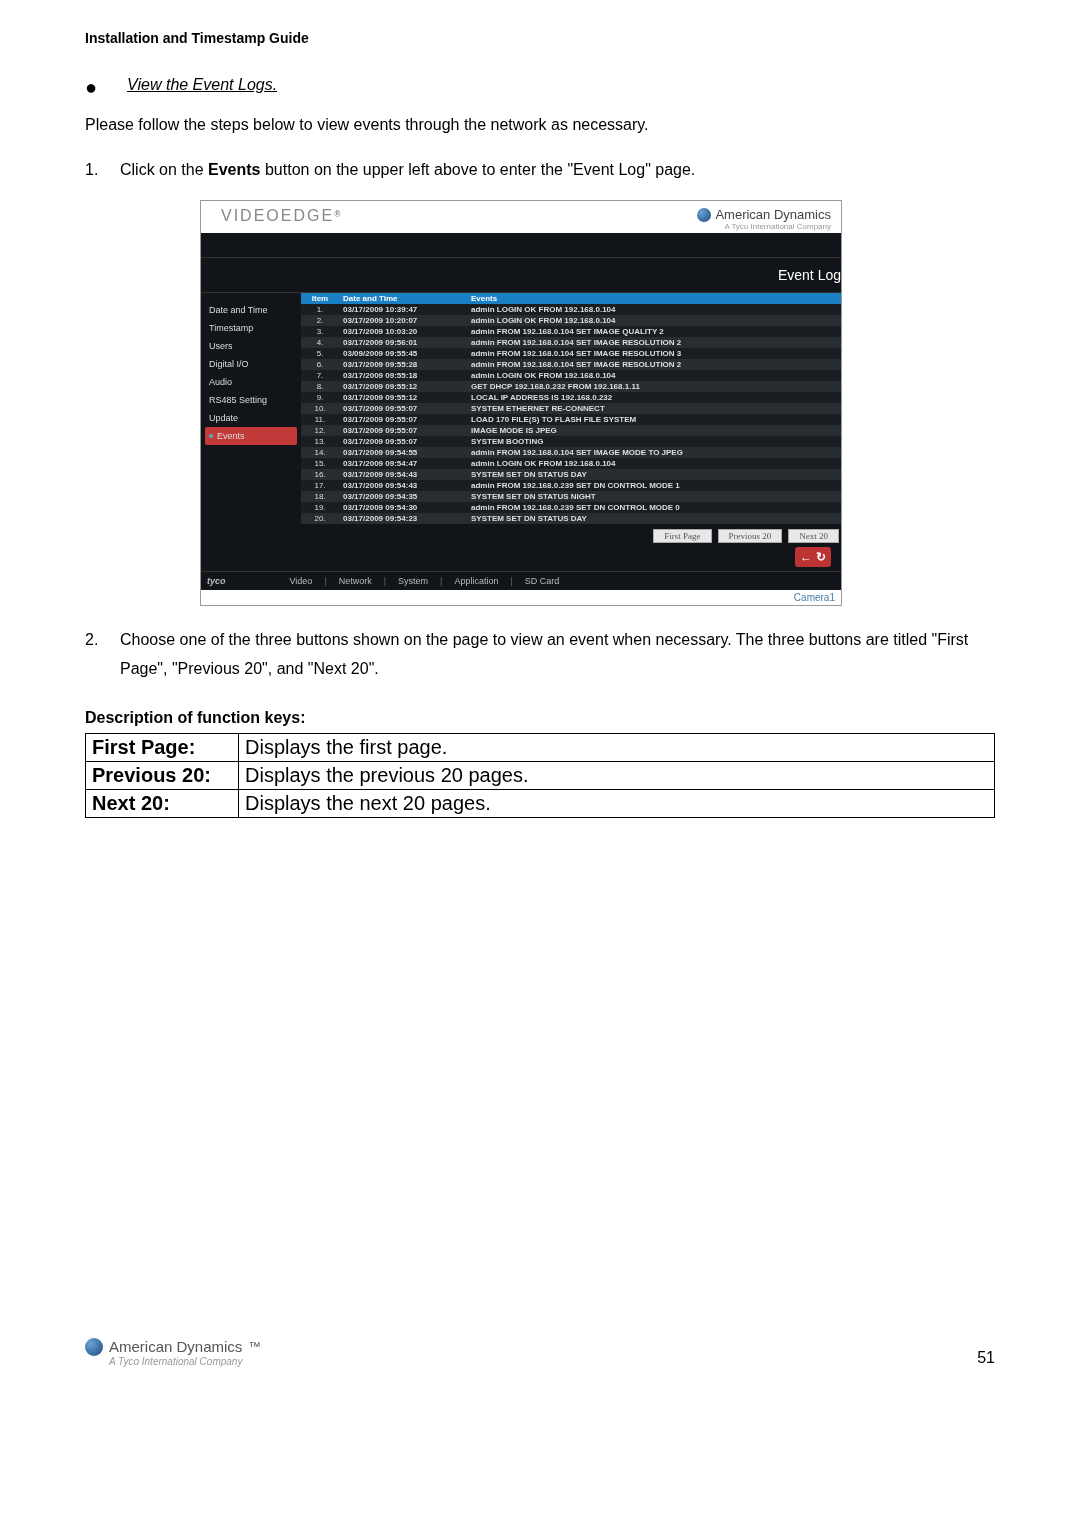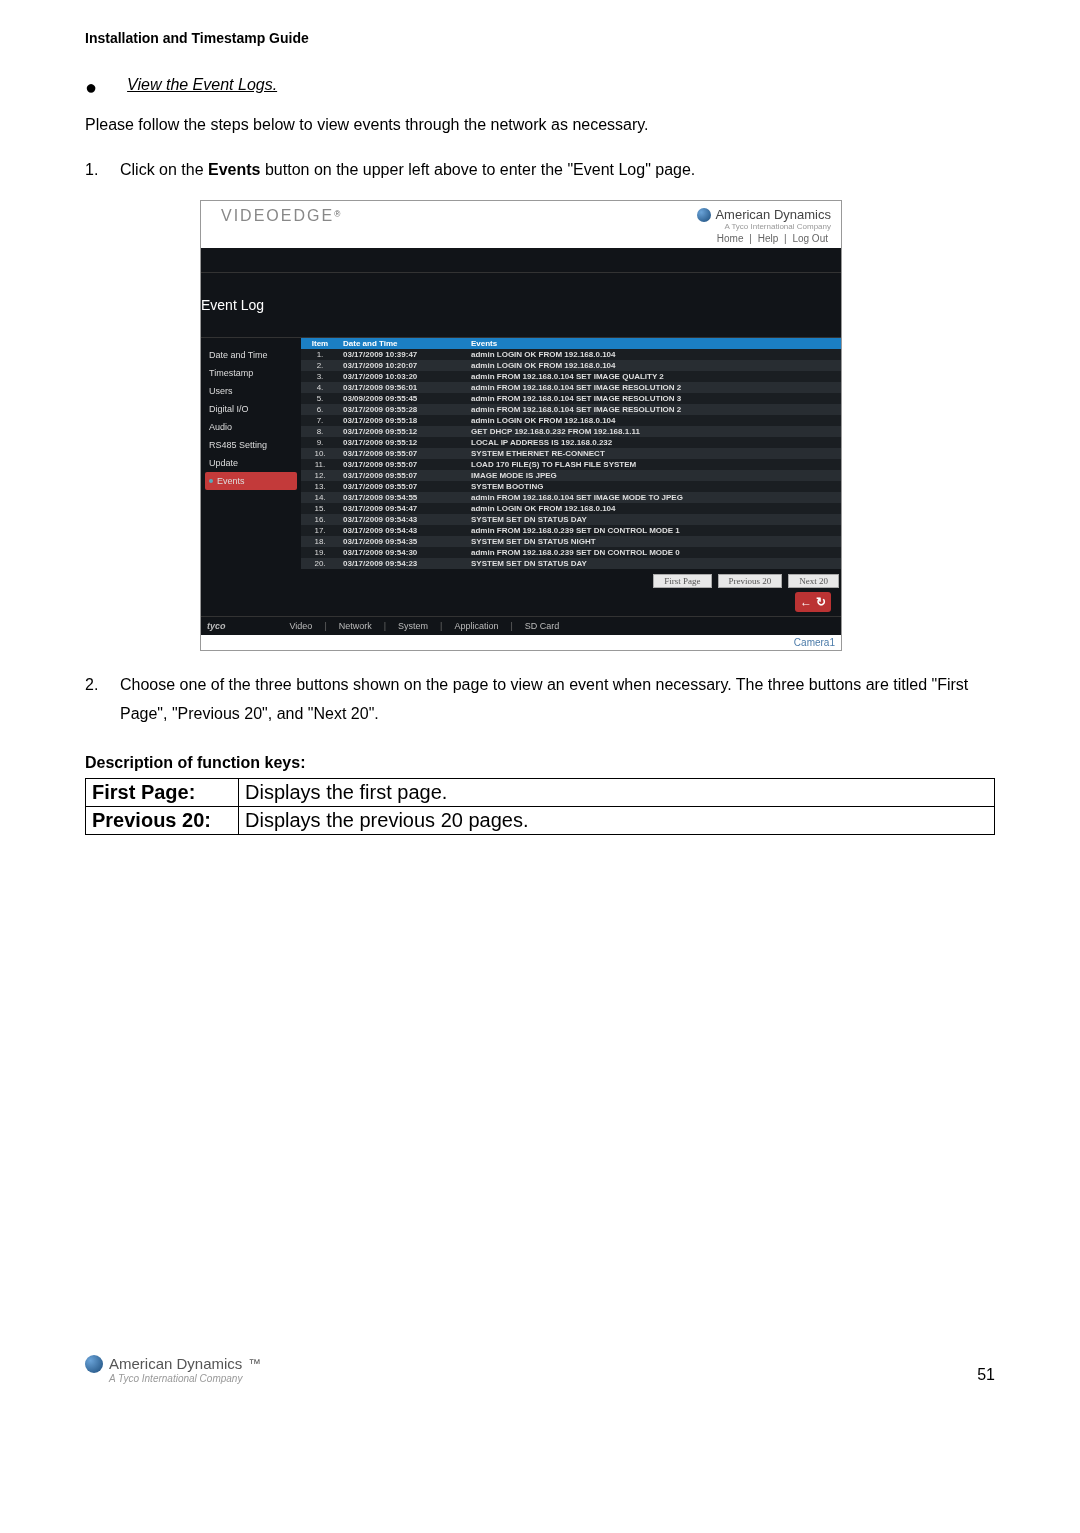--- a/index.html
+++ b/index.html
@@ -90,23 +90,23 @@
     padding: 0 10px 4px 0;
     background:#fff;
   }
   .shot-links span { margin: 0 3px; }
   .shot-body {
     background: #111418;
     color: #fff;
   }
   .shot-gap { height: 24px; background:#111418;}
   .shot-title {
-    text-align: left;
+    text-align: right;
     font-size: 14px;
-    padding: 24px 0;
+    padding: 9px 0;
     color: #fff;
     border-top:1px solid #333;
     border-bottom:1px solid #333;
   }
   .shot-main {
     display: flex;
   }
   .shot-sidebar {
     width: 92px;
     padding: 8px 4px;
@@ -236,25 +236,20 @@
     <div>
       <span class="brand-left">VIDEOEDGE</span><sup>®</sup>
     </div>
     <div class="brand-right">
       <div class="ad-name">
           <span class="globe-icon"></span>
           <span>American Dynamics</span>
         </div>
       <div class="ad-sub">A Tyco International Company</div>
     </div>
-  </div>
-  <div class="shot-links">
-    <span>Home</span> |
-    <span>Help</span> |
-    <span>Log Out</span>
   </div>
   <div class="shot-body">
     <div class="shot-gap"></div>
     <div class="shot-title">Event Log</div>
     <div class="shot-main">
       <div class="shot-sidebar">
         <div class="sb-item">Date and Time</div>
         <div class="sb-item">Timestamp</div>
         <div class="sb-item">Users</div>
         <div class="sb-item">Digital I/O</div>
@@ -413,20 +408,24 @@
 <table class="fk-table">
   <tbody>
       <tr>
         <td class="k">First Page:</td>
         <td>Displays the first page.</td>
       </tr>
   <tr>
         <td class="k">Previous 20:</td>
         <td>Displays the previous 20 pages.</td>
       </tr>
+  <tr>
+        <td class="k">Next 20:</td>
+        <td>Displays the next 20 pages.</td>
+      </tr>
 </tbody>
   </table>
 
 <div class="page-footer">
   <div>
     <div class="footer-brand">
       <span class="globe-icon"></span>
       <span>American Dynamics</span>
         <sup>™</sup>
     </div>

